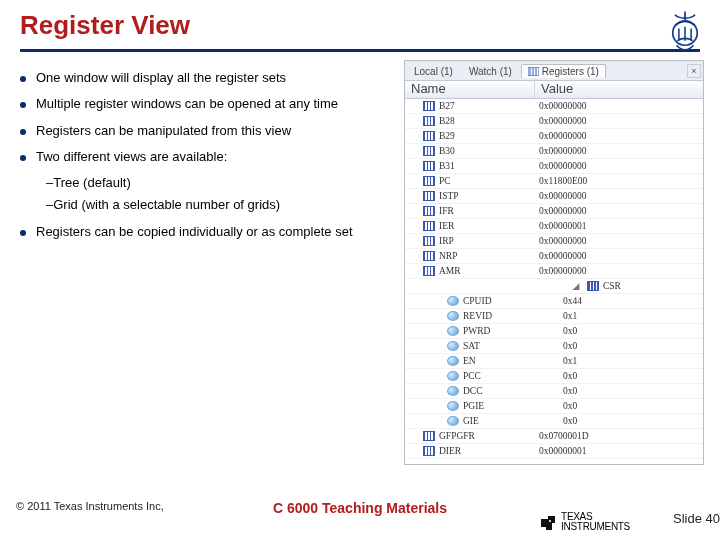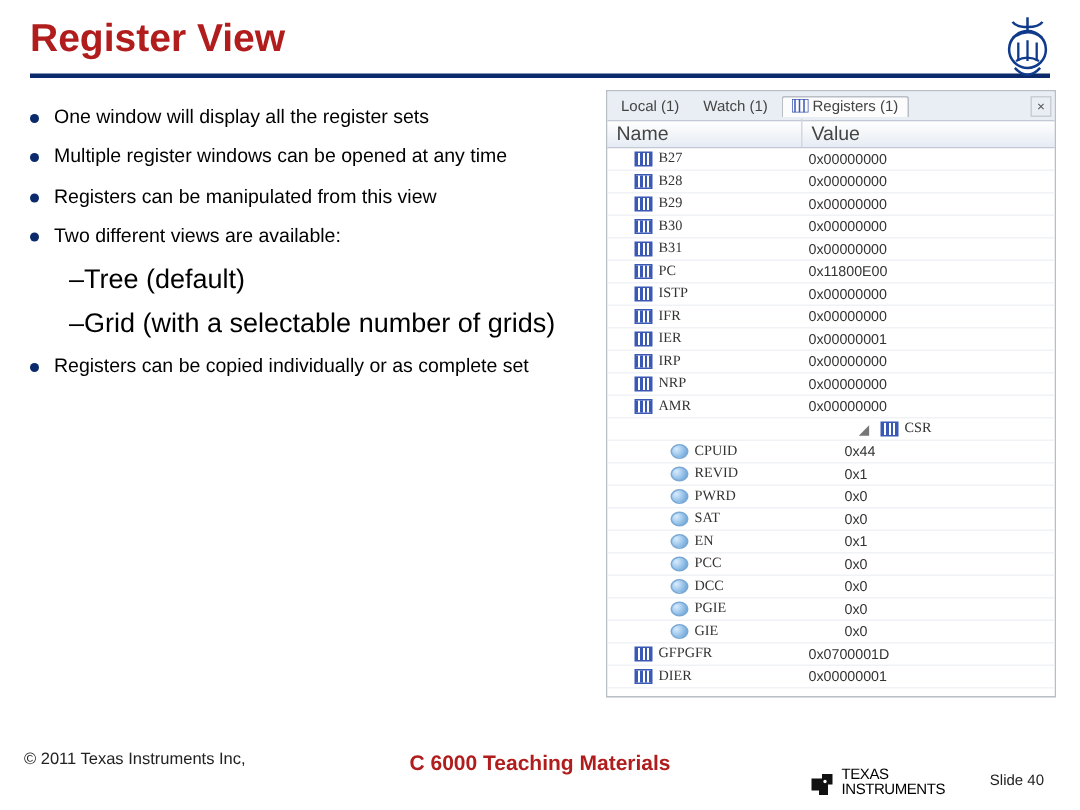--- a/index.html
+++ b/index.html
@@ -37,21 +37,21 @@
     display: flex; align-items: flex-start;
     margin: 10px 0 10px 0;
   }
   .bul .dot {
     width: 6px; height: 6px; border-radius: 50%;
     background: #0a2a6c; margin-top: 6px; margin-right: 10px;
     flex-shrink: 0;
   }
   .sub {
     margin: 6px 0 6px 26px;
-    font-size: 18px;
+    font-size: 13px;
   }
   .right {
     flex: 0 0 300px;
     border: 1px solid #b8bdc6;
     background: #f7f9fb;
     font-size: 9.5px;
     font-family: Tahoma, Verdana, sans-serif;
     position: relative;
     height: 405px;
   }
@@ -117,21 +117,21 @@
   .ic-bit {
     width: 10px; height: 10px; border-radius: 50%;
     border: 1px solid #7aa9d6;
     background: radial-gradient(circle at 30% 30%, #d7ecff, #5c9bd2);
   }
   .row .name {
     width: 100px; color: #333; font-family: Tahoma;
     white-space: nowrap; overflow: hidden;
   }
   .row .val {
-    flex: 1; color: #333; font-family: Liberation Sans, sans-serif;
+    flex: 1; color: #333; font-family: Liberation Serif, serif;
     white-space: nowrap;
   }
   .row.indent .ic { margin-left: 30px; }
   .row .tree-tog {
     width:10px; text-align:center; color:#777; font-size:9px;
     flex-shrink:0; margin-left:2px;
   }
   .footer {
     position: absolute; bottom: 6px; left: 0; right: 0;
     height: 34px;
@@ -143,22 +143,22 @@
   .teach { 
     position:absolute; left:50%; transform:translateX(-50%);
     color: #b11d1d; font-weight: 700; font-size: 14px;
   }
   .ti-logo {
     position:absolute; right: 90px; bottom: 2px;
     display:flex; align-items:center; gap:4px;
     color:#000; font-size:10px;
   }
   .slide-num {
-    position:absolute; right: 24px; bottom: 8px;
-    color: #222; font-size: 10px;
+    position:absolute; right: 0; bottom: 8px;
+    color: #222; font-size: 13px;
   }
 </style>
 </head>
 <body>
 
 <div class="title-area">
   <div class="title">Register View</div>
 </div>
 <div class="rule"></div>
 

